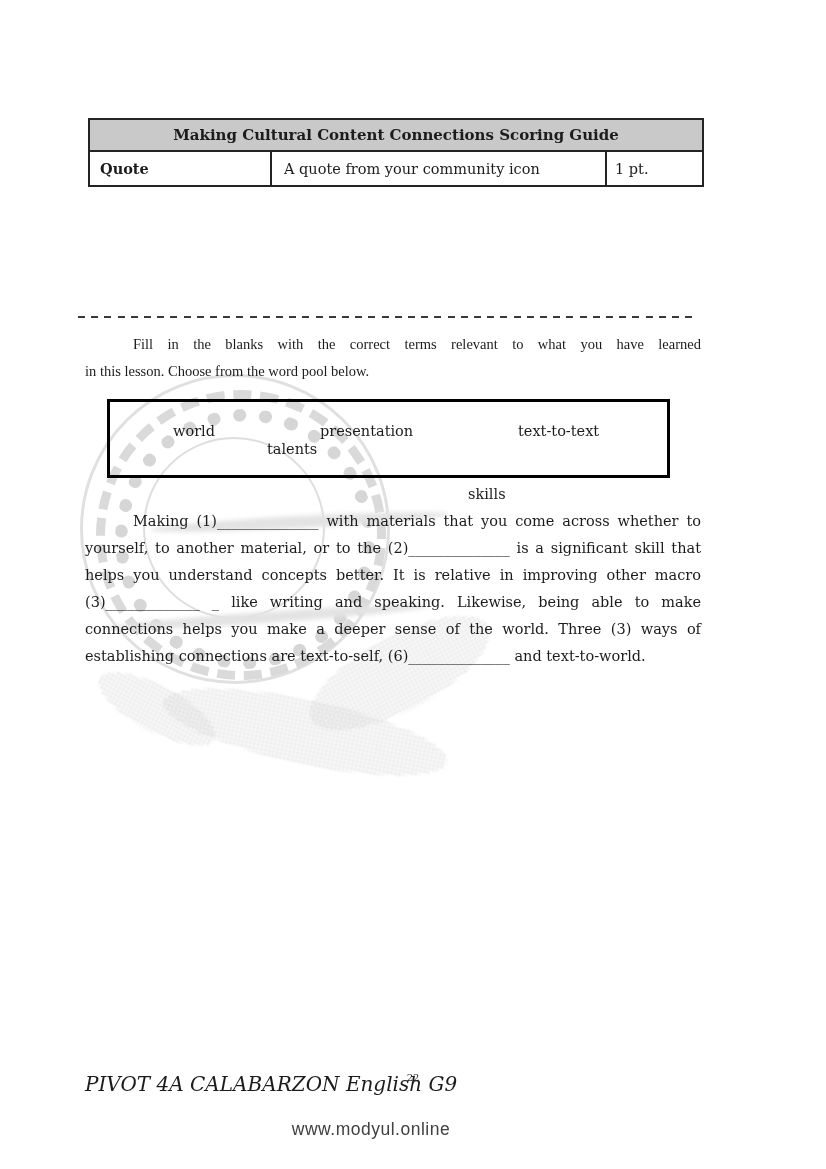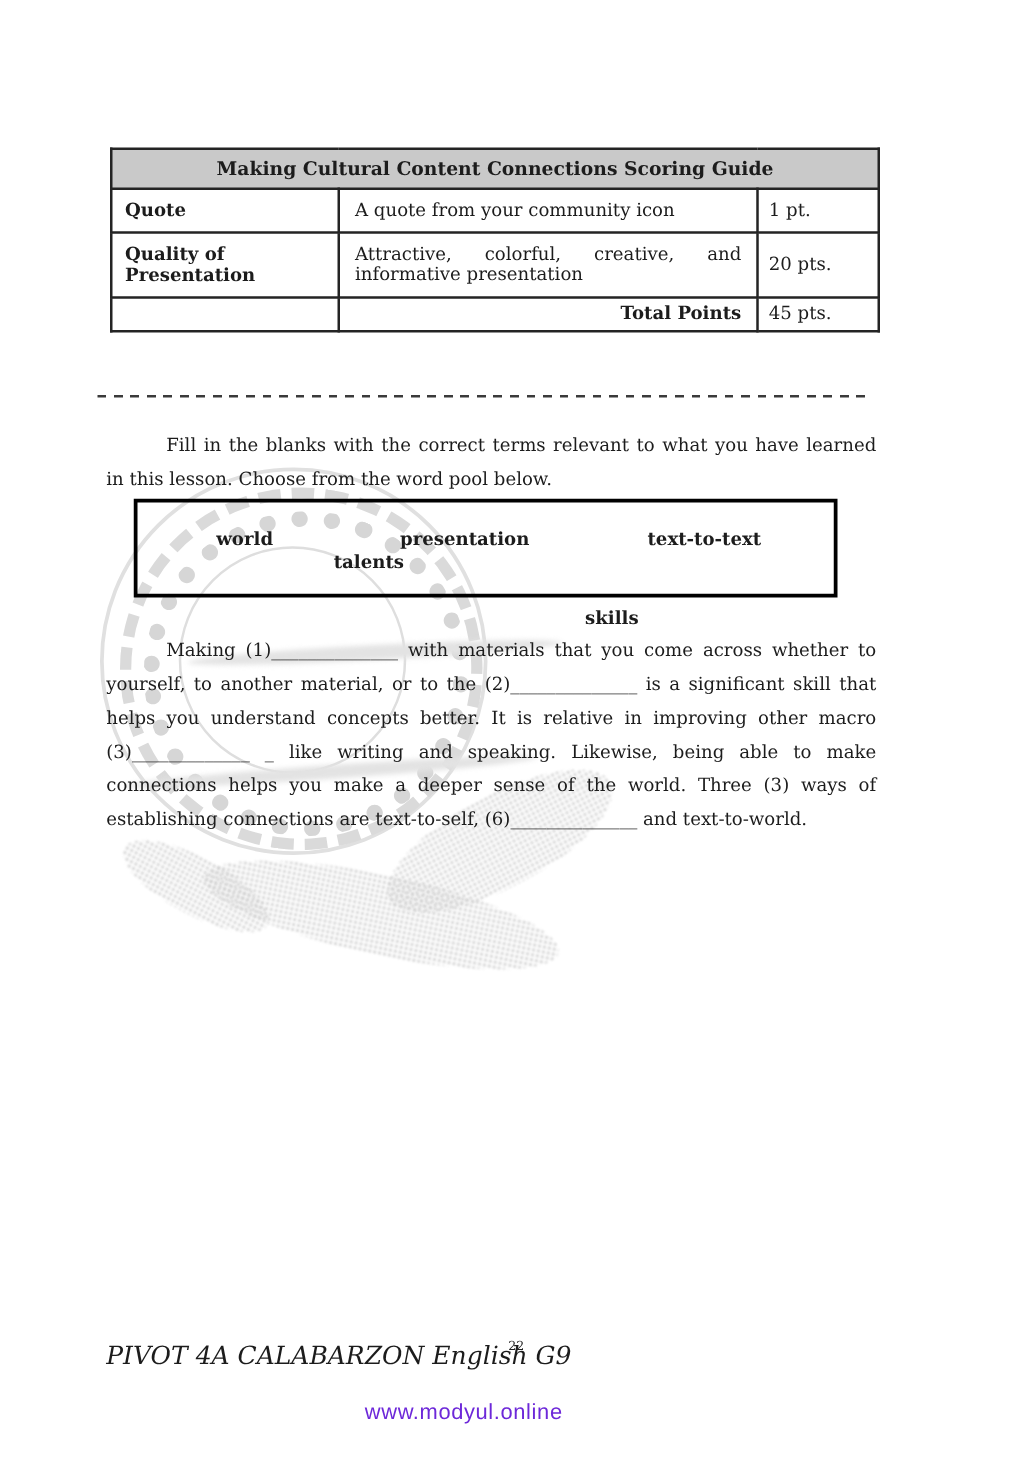--- a/index.html
+++ b/index.html
@@ -56,31 +56,31 @@
 
   
   .dashed-rule {
     position: absolute; left: 78px; top: 316px; z-index: 1;
     width: 618px; height: 2px;
     background: repeating-linear-gradient(90deg, #3a3a3a 0 7px, rgba(0,0,0,0) 7px 13.2px);
   }
 
   
   .instructions {
-    position: absolute; left: 85px; top: 344px; z-index: 1;
-    width: 616px; font-size: 14.5px; line-height: 27px;
+    position: absolute; left: 85px; top: 331px; z-index: 1;
+    width: 616px; font-size: 14.5px; line-height: 27px; font-family: Liberation Serif, serif;
   }
   .jline { text-align: justify; text-align-last: justify; }
   .first-indent { text-indent: 48px; }
 
   .wordpool {
     position: absolute; left: 107px; top: 399px; z-index: 1;
     width: 557px; height: 73px; border: 3px solid #000000;
   }
-  .wp-word { position: absolute; font-weight: bold; font-size: 14.5px; white-space: nowrap; }
+  .wp-word { position: absolute; font-weight: normal; font-size: 14.5px; white-space: nowrap; }
   .wp-world       { left: 63px;  top: 21px; }
   .wp-connections { left: 210px; top: 21px; }
   .wp-text-to-text{ left: 408px; top: 21px; }
   .wp-talents     { left: 157px; top: 39px; }
   .wp-skills      { left: 358px; top: 39px; margin-top: 45px; }
 
   .exercise-para {
     position: absolute; left: 85px; top: 508px; z-index: 1;
     width: 616px; font-size: 14.5px; line-height: 27px;
   }
@@ -91,21 +91,21 @@
     font-style: italic; font-size: 20px;
   }
   .footer-page {
     position: absolute; left: 0; top: 1072px; z-index: 1;
     width: 826px; text-align: center; font-size: 10px;
   }
   .site-watermark {
     position: absolute; left: 0; top: 1119px; z-index: 1;
     width: 742px; text-align: center;
     font-family: "Liberation Sans", sans-serif;
-    font-size: 17.5px; color: #6d28d9; letter-spacing: 0.5px;
+    font-size: 17.5px; color: #404040; letter-spacing: 0.5px;
   }
 </style>
 </head>
 <body>
 
 <div class="page">
 
   <div class="stamp-layer">
     <div class="ring ring-outer"></div>
     <div class="ring ring-ticks"></div>
@@ -125,30 +125,20 @@
         <col style="width:97px">
     </colgroup>
     <tbody>
         <tr>
       <th class="tbl-title" colspan="3" style="background: rgb(201, 201, 201);">Making Cultural Content Connections Scoring Guide</th>
     </tr>
     <tr>
       <td class="cell-criterion">Quote</td>
       <td class="cell-desc">A quote from your community icon</td>
       <td class="cell-pts">1 pt.</td>
-    </tr>
-    <tr>
-      <td class="cell-criterion">Quality of Presentation</td>
-      <td class="cell-desc">Attractive, colorful, creative, and informative presentation</td>
-      <td class="cell-pts">20 pts.</td>
-    </tr>
-    <tr class="total-row">
-      <td></td>
-      <td class="cell-total-label">Total Points</td>
-      <td class="cell-pts">45 pts.</td>
     </tr>
   </tbody>
     </table>
 
   <div class="dashed-rule"></div>
 
   <div class="instructions">
     <div class="jline first-indent">Fill in the blanks with the correct terms relevant to what you have learned</div>
     <div>in this lesson. Choose from the word pool below.</div>
   </div>

